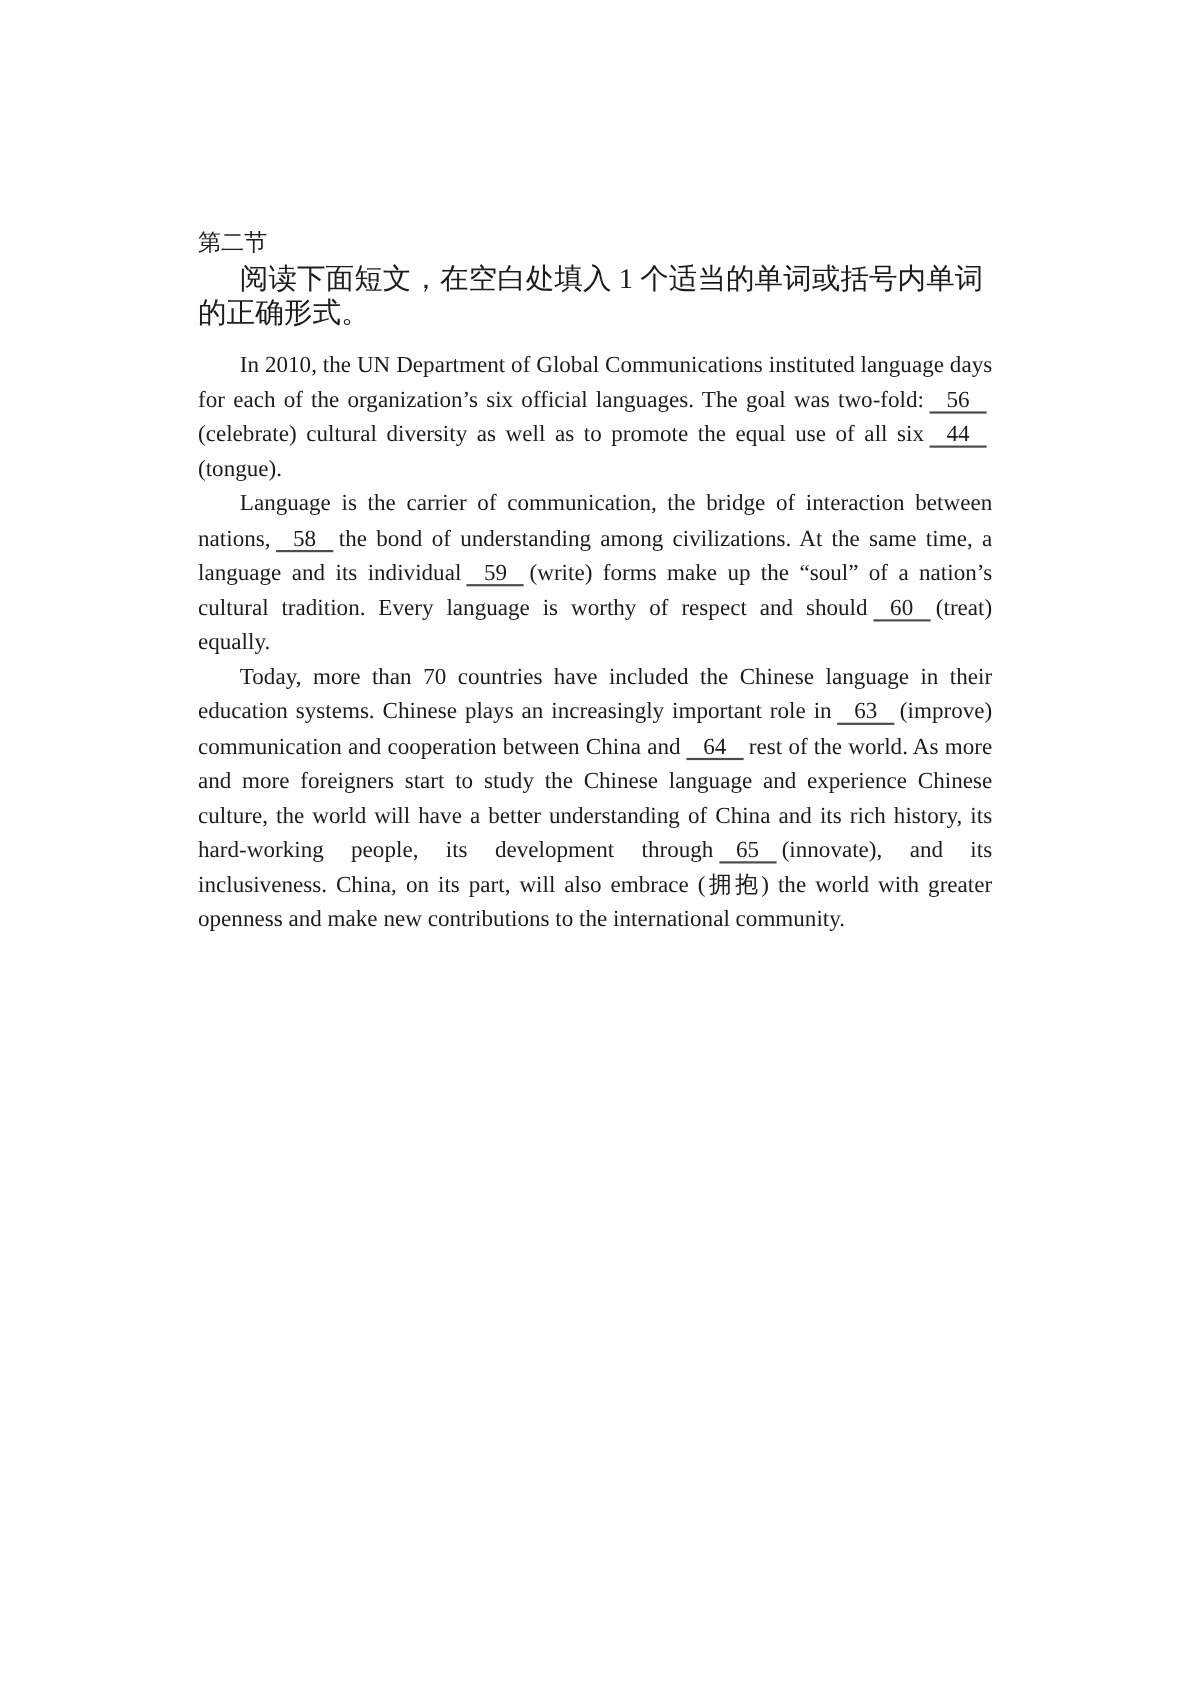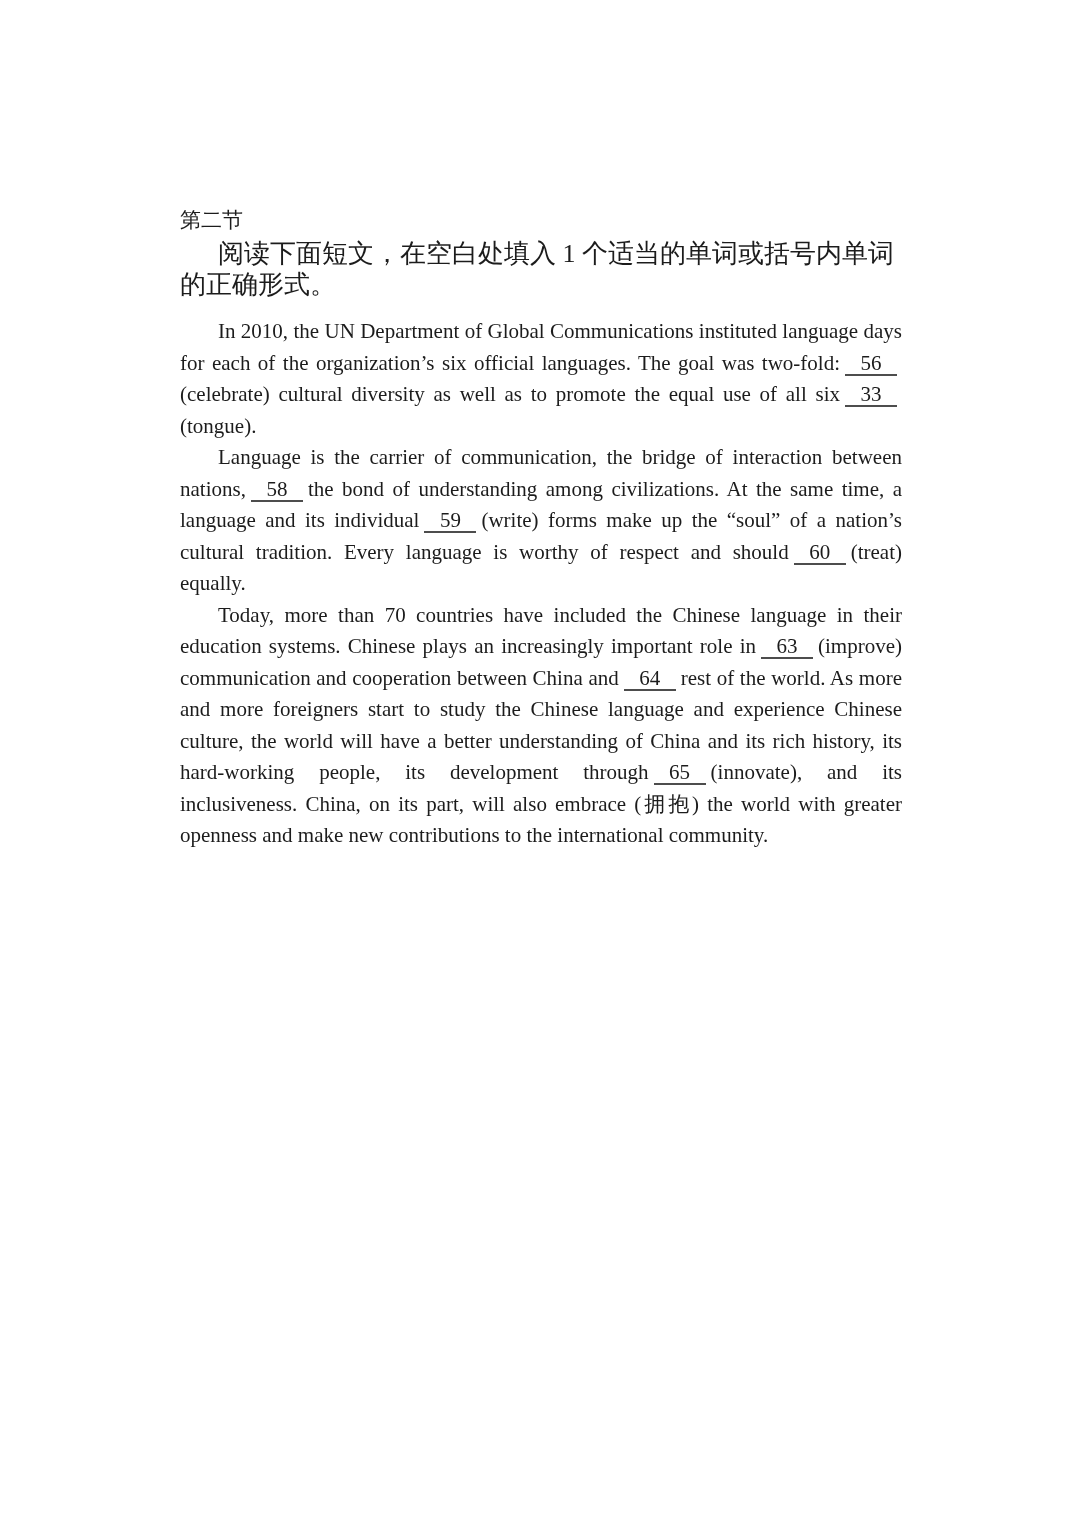--- a/index.html
+++ b/index.html
@@ -56,18 +56,18 @@
   }
 </style>
 </head>
 <body>
 
 <div class="page">
   <div class="content">
     <div class="section-title">第二节</div>
     <div class="instruction">阅读下面短文，在空白处填入 1 个适当的单词或括号内单词的正确形式。</div>
     <div class="passage">
-        <p class="para">In 2010, the UN Department of Global Communications instituted language days for each of the organization’s six official languages. The goal was two-fold:<span class="blank">56</span>(celebrate) cultural diversity as well as to promote the equal use of all six<span class="blank">33</span>(tongue).</p>
+        <p class="para">In 2010, the UN Department of Global Communications instituted language days for each of the organization’s six official languages. The goal was two-fold:<span class="blank">56</span>(celebrate) cultural diversity as well as to promote the equal use of all six<span class="blank">44</span>(tongue).</p>
         <p class="para">Language is the carrier of communication, the bridge of interaction between nations,<span class="blank">58</span>the bond of understanding among civilizations. At the same time, a language and its individual<span class="blank">59</span>(write) forms make up the “soul” of a nation’s cultural tradition. Every language is worthy of respect and should<span class="blank">60</span>(treat) equally.</p>
         <p class="para">Today, more than 70 countries have included the Chinese language in their education systems. Chinese plays an increasingly important role in<span class="blank">63</span>(improve) communication and cooperation between China and<span class="blank">64</span>rest of the world. As more and more foreigners start to study the Chinese language and experience Chinese culture, the world will have a better understanding of China and its rich history, its hard-working people, its development through<span class="blank">65</span>(innovate), and its inclusiveness. China, on its part, will also embrace (拥抱) the world with greater openness and make new contributions to the international community.</p>
       </div>
   </div>
 </div>
 
 </body></html>

